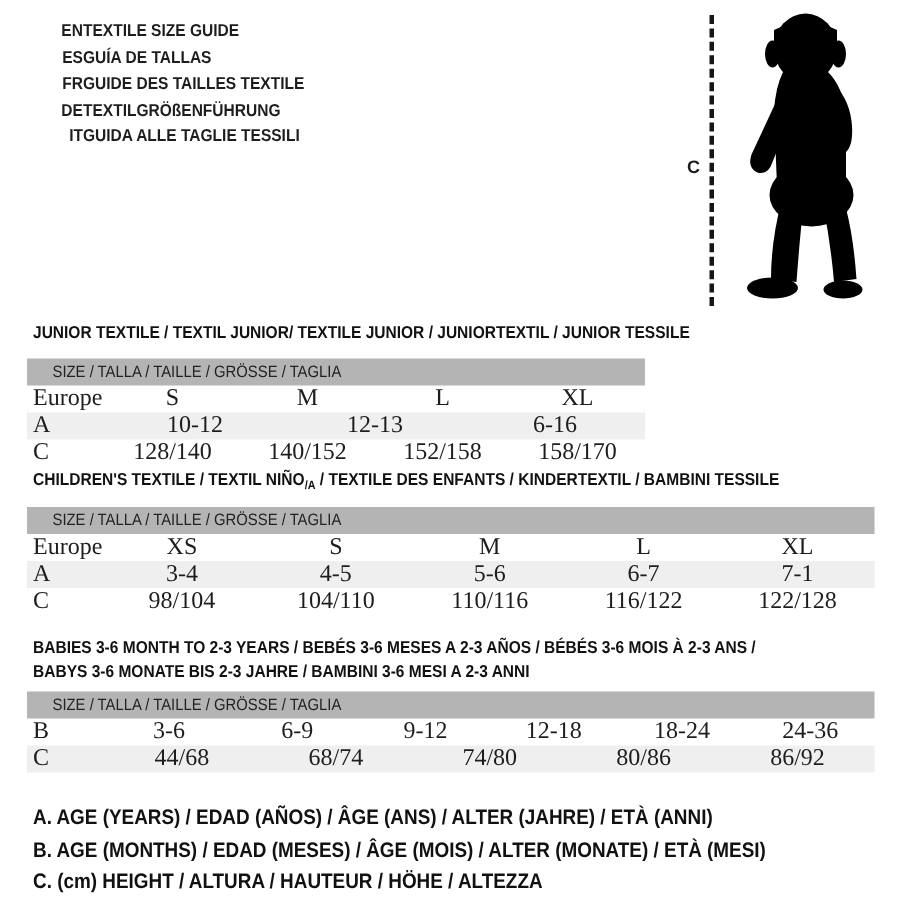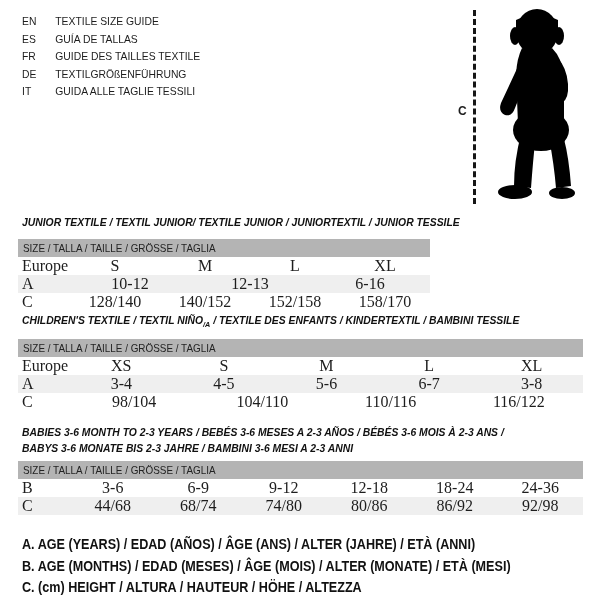--- a/index.html
+++ b/index.html
@@ -3,40 +3,40 @@
 <meta charset="utf-8">
 <style>
   html,body{margin:0;padding:0;background:#fff;}
   .canvas{
     position:relative;width:600px;height:600px;background:#ffffff;overflow:hidden;
     font-family:"Liberation Sans",sans-serif;color:#1d1d1d;
   }
   .condensed{transform:scaleX(0.9);transform-origin:0 50%;white-space:nowrap;}
 
   
-  .lang-block{position:absolute;left:22px;top:13px;font-weight:normal;font-size:11.5px;line-height:17.5px;}
+  .lang-block{position:absolute;left:22px;top:13px;font-weight:bold;font-size:11.5px;line-height:17.5px;text-align:right;}
   .lang-row{display:flex;}
   .lang-code{width:37px;flex:0 0 37px;}
   .lang-title{white-space:nowrap;}
 
   
   .figure-block{position:absolute;left:450px;top:6px;width:150px;height:202px;}
   .fig-label{position:absolute;left:8px;top:98px;font-weight:bold;font-size:12px;}
   .dash-line{position:absolute;left:23px;top:4px;height:194px;width:0;border-left:3px dashed #161616;}
   .baby-svg{position:absolute;left:34px;top:0;}
 
   
   .table-section{position:absolute;left:18px;}
   .t1{top:214px;width:412px;}
   .t2{top:312px;width:565px;}
   .t3{top:424px;width:565px;}
-  .table-title{font-weight:bold;font-size:11.5px;line-height:16px;padding-left:4px;color:#111;font-style:italic;}
+  .table-title{font-weight:bold;font-size:11.5px;line-height:16px;padding-left:4px;color:#111;}
   .title-line{white-space:nowrap;}
   .sub{font-size:8px;vertical-align:sub;}
-  .size-band{background:#b4b4b4;height:18px;line-height:18px;font-size:11px;padding-left:5px;color:#222;overflow:hidden;}
+  .size-band{background:#b4b4b4;height:18px;line-height:18px;font-size:11px;padding-left:17px;color:#222;overflow:hidden;}
   .t1 .size-band{margin-top:9px;}
   .t2 .size-band{margin-top:6px;}
   .t3 .size-band{margin-top:5px;}
   .trow{display:flex;height:18px;line-height:18px;font-size:16px;font-family:Liberation Serif, serif;}
   .trow.shaded{background:#efefef;}
   .tlabel{flex:0 0 52px;width:52px;padding-left:4px;box-sizing:border-box;}
   .tcell{flex:1;text-align:center;}
 
   
   .footnotes{position:absolute;left:22px;top:534px;font-weight:bold;font-size:14px;line-height:21.5px;color:#111;}
@@ -127,28 +127,29 @@
           <div class="tcell">M</div>
           <div class="tcell">L</div>
           <div class="tcell">XL</div>
         </div>
         <div class="trow shaded">
           <div class="tlabel">A</div>
           <div class="tcell">3-4</div>
           <div class="tcell">4-5</div>
           <div class="tcell">5-6</div>
           <div class="tcell">6-7</div>
-          <div class="tcell">3-8</div>
+          <div class="tcell">7-1</div>
         </div>
         <div class="trow">
           <div class="tlabel">C</div>
           <div class="tcell">98/104</div>
           <div class="tcell">104/110</div>
           <div class="tcell">110/116</div>
           <div class="tcell">116/122</div>
+          <div class="tcell">122/128</div>
         </div>
       </div>
       <div class="table-section t3">
         <div class="table-title">
           <div class="title-line condensed"><span>BABIES 3-6 MONTH TO 2-3 YEARS / BEBÉS 3-6 MESES A 2-3 AÑOS / BÉBÉS 3-6 MOIS À 2-3 ANS /</span></div>
           <div class="title-line condensed"><span>BABYS 3-6 MONATE BIS 2-3 JAHRE / BAMBINI 3-6 MESI A 2-3 ANNI</span></div>
         </div>
         <div class="size-band"><span class="condensed" style="display: inline-block;">SIZE / TALLA / TAILLE / GRÖSSE / TAGLIA</span></div>
         <div class="trow">
           <div class="tlabel">B</div>
@@ -159,21 +160,20 @@
           <div class="tcell">18-24</div>
           <div class="tcell">24-36</div>
         </div>
         <div class="trow shaded">
           <div class="tlabel">C</div>
           <div class="tcell">44/68</div>
           <div class="tcell">68/74</div>
           <div class="tcell">74/80</div>
           <div class="tcell">80/86</div>
           <div class="tcell">86/92</div>
-          <div class="tcell">92/98</div>
         </div>
       </div>
     </div>
 
   <div class="footnotes">
     <div class="condensed">A. AGE (YEARS) / EDAD (AÑOS) / ÂGE (ANS) / ALTER (JAHRE) / ETÀ (ANNI)</div>
     <div class="condensed">B. AGE (MONTHS) / EDAD (MESES) / ÂGE (MOIS) / ALTER (MONATE) / ETÀ (MESI)</div>
     <div class="condensed">C. (cm) HEIGHT / ALTURA / HAUTEUR / HÖHE / ALTEZZA</div>
   </div>
 

